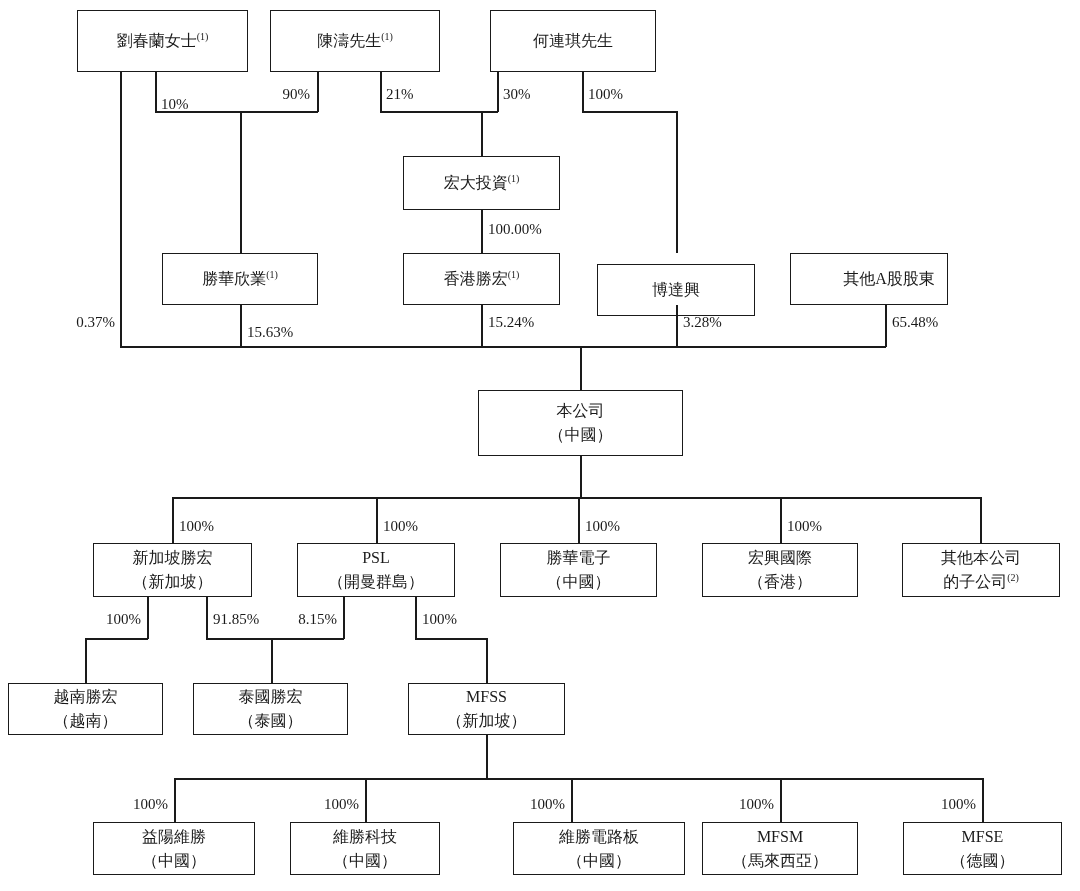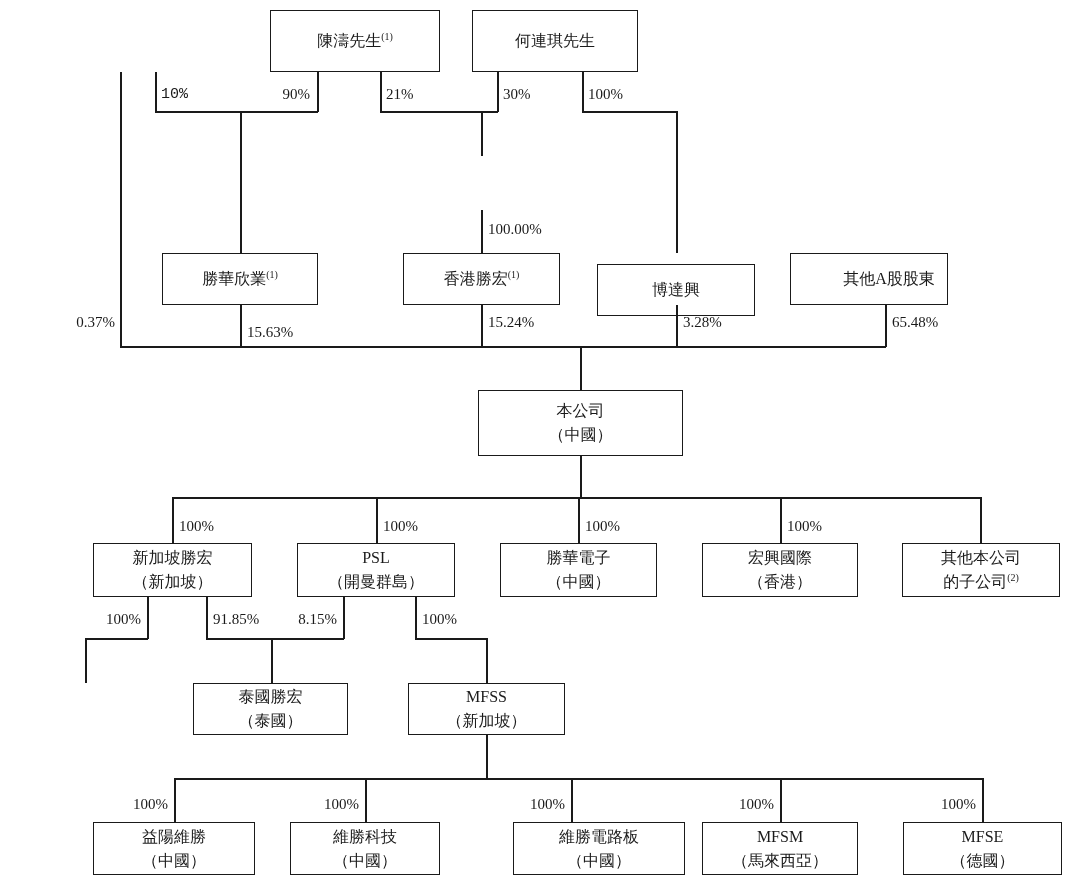--- a/index.html
+++ b/index.html
@@ -34,46 +34,52 @@
     white-space:nowrap;
     color:#1a1a1a;
   }
   .pct.r{text-align:right;}
 </style>
 </head>
 <body>
 
 <div id="stage">
 
+  <div class="box" style="left:77px;top:10px;width:171px;height:62px;">
+    <span><span>劉春蘭女士</span><sup>(1)</sup></span>
+  </div>
   <div class="box" style="left:270px;top:10px;width:170px;height:62px;">
     <span><span>陳濤先生</span><sup>(1)</sup></span>
   </div>
-  <div class="box" style="left:472px;top:10px;width:166px;height:62px;">
+  <div class="box" style="left:490px;top:10px;width:166px;height:62px;">
     <span>何連琪先生</span>
   </div>
 
-  <div class="pct" style="left:161px;top:86px;font-family:Liberation Mono, monospace;">10%</div>
+  <div class="pct" style="left:161px;top:96px;">10%</div>
   <div class="pct r" style="left:258px;top:86px;width:52px;">90%</div>
   <div class="pct" style="left:386px;top:86px;">21%</div>
   <div class="pct" style="left:503px;top:86px;">30%</div>
   <div class="pct" style="left:588px;top:86px;">100%</div>
 
   <div class="vl" style="left:120px;top:72px;height:274px;"></div>
   <div class="vl" style="left:155px;top:72px;height:40px;"></div>
   <div class="vl" style="left:317px;top:72px;height:40px;"></div>
   <div class="hl" style="left:155px;top:111px;width:163px;"></div>
   <div class="vl" style="left:240px;top:111px;height:142px;"></div>
   <div class="vl" style="left:380px;top:72px;height:40px;"></div>
   <div class="vl" style="left:497px;top:72px;height:40px;"></div>
   <div class="hl" style="left:380px;top:111px;width:118px;"></div>
   <div class="vl" style="left:481px;top:111px;height:45px;"></div>
   <div class="vl" style="left:582px;top:72px;height:40px;"></div>
   <div class="hl" style="left:582px;top:111px;width:95px;"></div>
   <div class="vl" style="left:676px;top:111px;height:142px;"></div>
 
+  <div class="box" style="left:403px;top:156px;width:157px;height:54px;">
+    <span><span>宏大投資</span><sup>(1)</sup></span>
+  </div>
   <div class="vl" style="left:481px;top:210px;height:43px;"></div>
   <div class="pct" style="left:488px;top:221px;">100.00%</div>
 
   <div class="box" style="left:162px;top:253px;width:156px;height:52px;">
     <span><span>勝華欣業</span><sup>(1)</sup></span>
   </div>
   <div class="box" style="left:403px;top:253px;width:157px;height:52px;">
     <span><span>香港勝宏</span><sup>(1)</sup></span>
   </div>
   <div class="box" style="left:597px;top:264px;width:158px;height:52px;">
@@ -145,20 +151,24 @@
   <div class="vl" style="left:271px;top:638px;height:45px;"></div>
   <div class="vl" style="left:415px;top:597px;height:42px;"></div>
   <div class="hl" style="left:415px;top:638px;width:72px;"></div>
   <div class="vl" style="left:486px;top:638px;height:45px;"></div>
 
   <div class="pct r" style="left:96px;top:611px;width:45px;">100%</div>
   <div class="pct" style="left:213px;top:611px;">91.85%</div>
   <div class="pct r" style="left:292px;top:611px;width:45px;">8.15%</div>
   <div class="pct" style="left:422px;top:611px;">100%</div>
 
+  <div class="box" style="left:8px;top:683px;width:155px;height:52px;">
+    <span>越南勝宏</span>
+    <span>（越南）</span>
+  </div>
   <div class="box" style="left:193px;top:683px;width:155px;height:52px;">
     <span>泰國勝宏</span>
     <span>（泰國）</span>
   </div>
   <div class="box" style="left:408px;top:683px;width:157px;height:52px;">
     <span>MFSS</span>
     <span>（新加坡）</span>
   </div>
 
   <div class="vl" style="left:486px;top:735px;height:44px;"></div>

